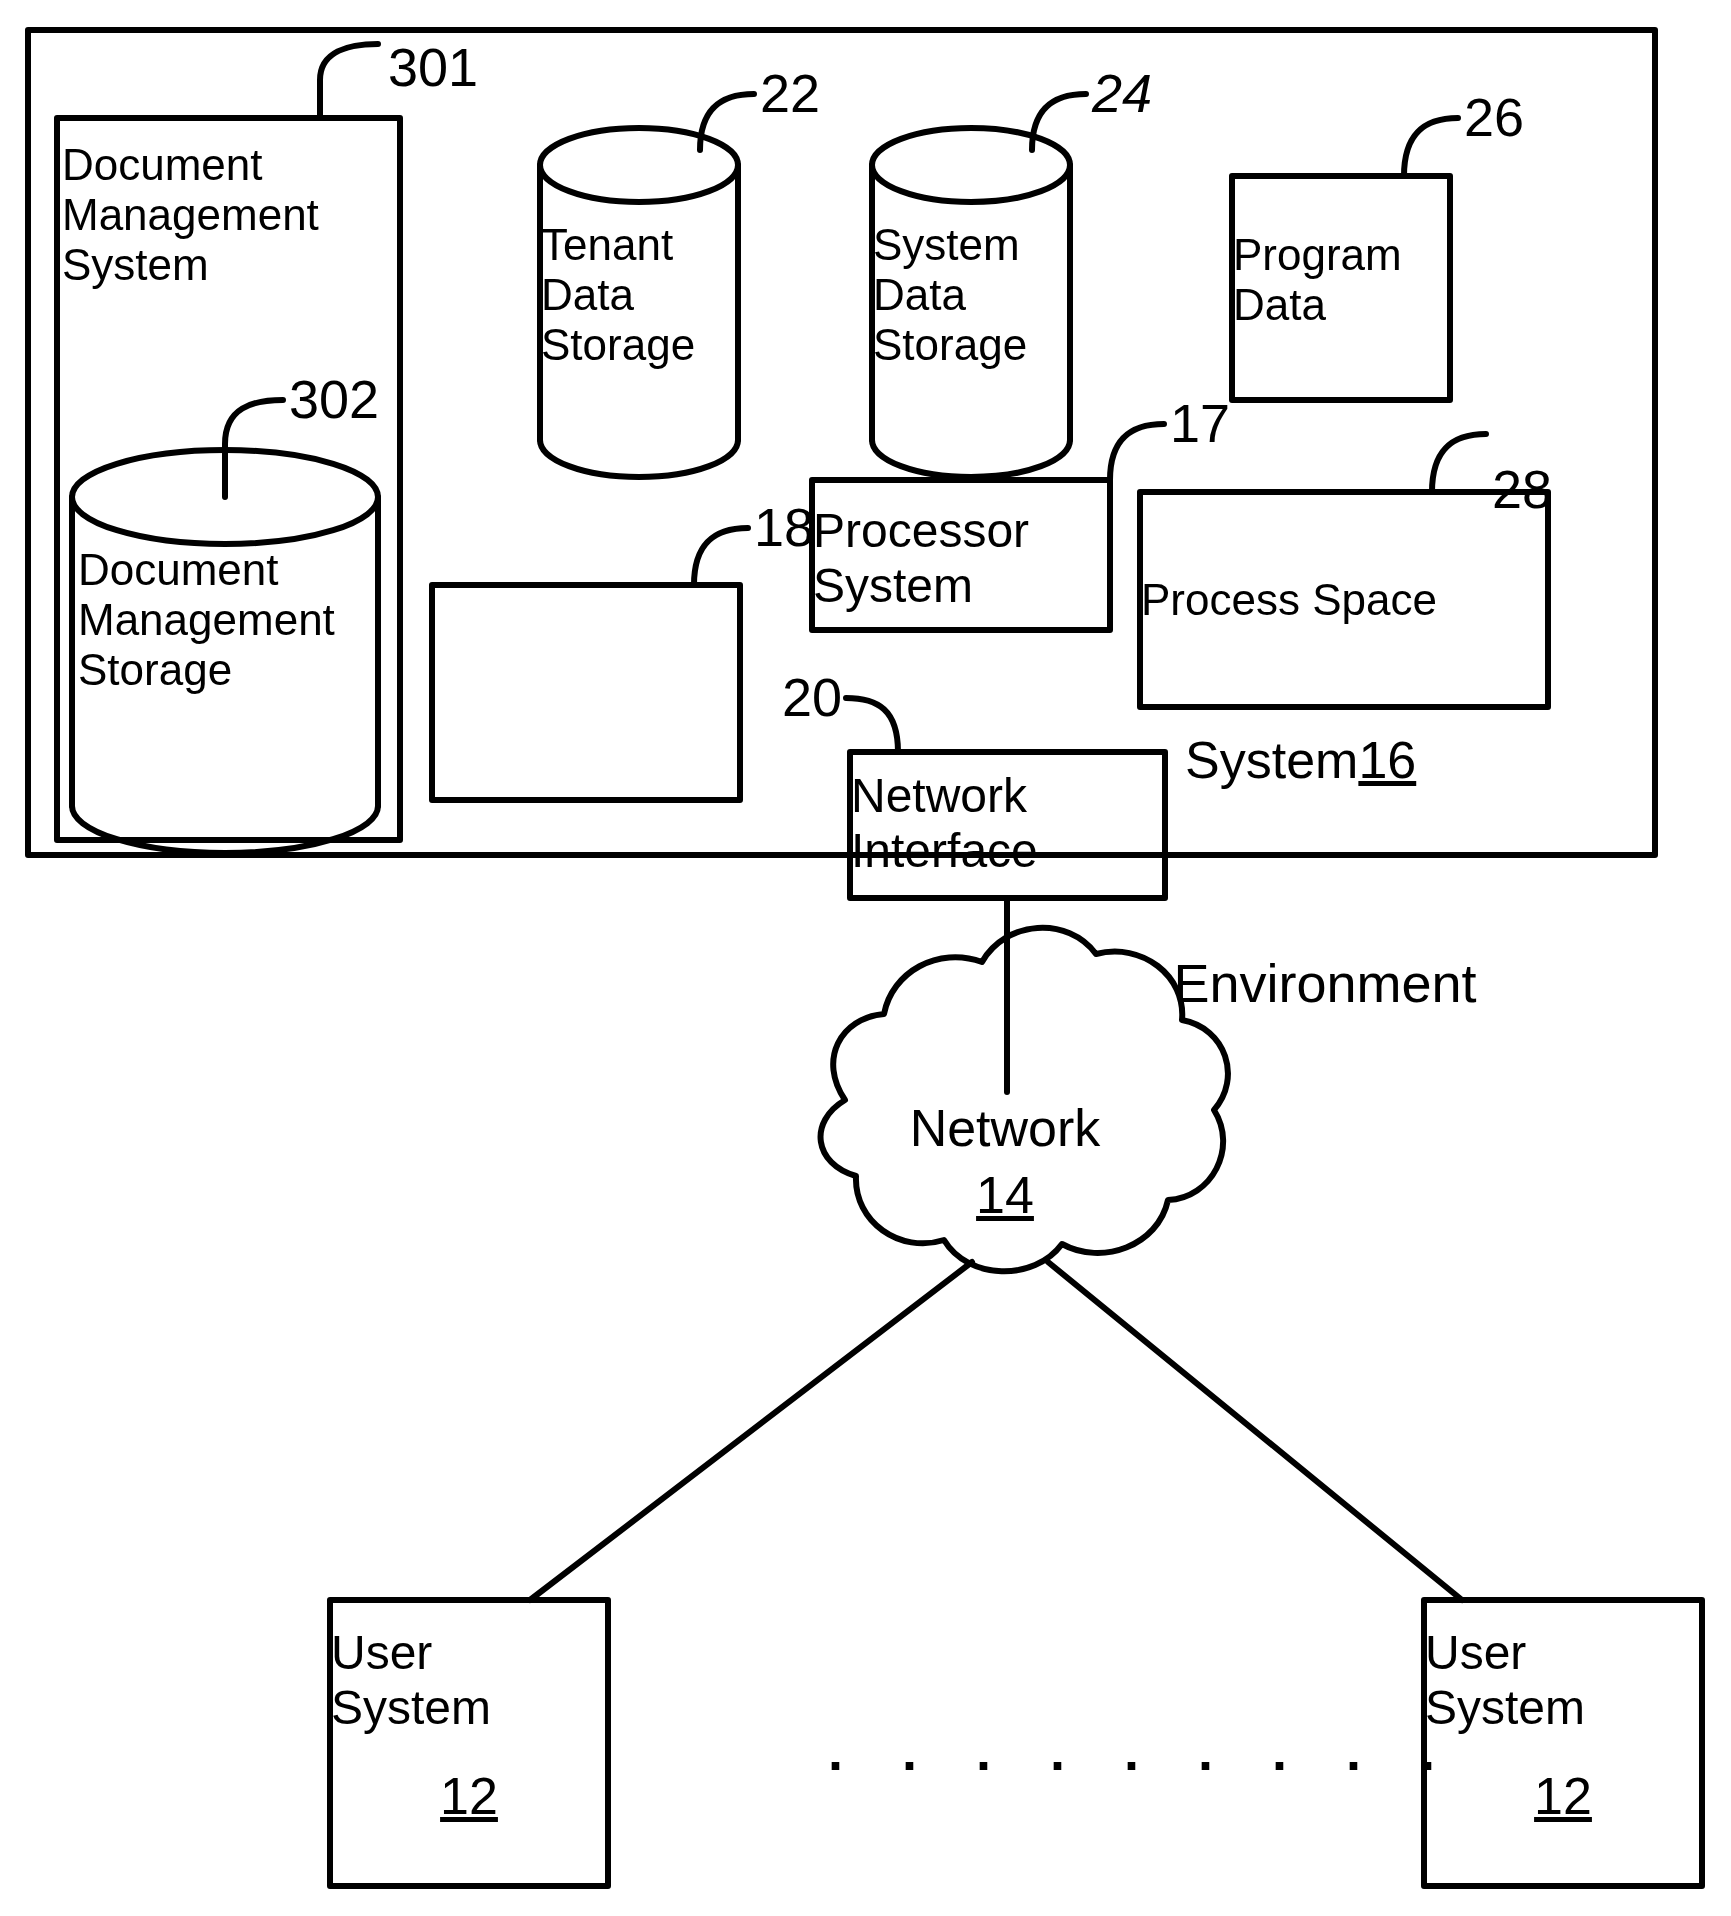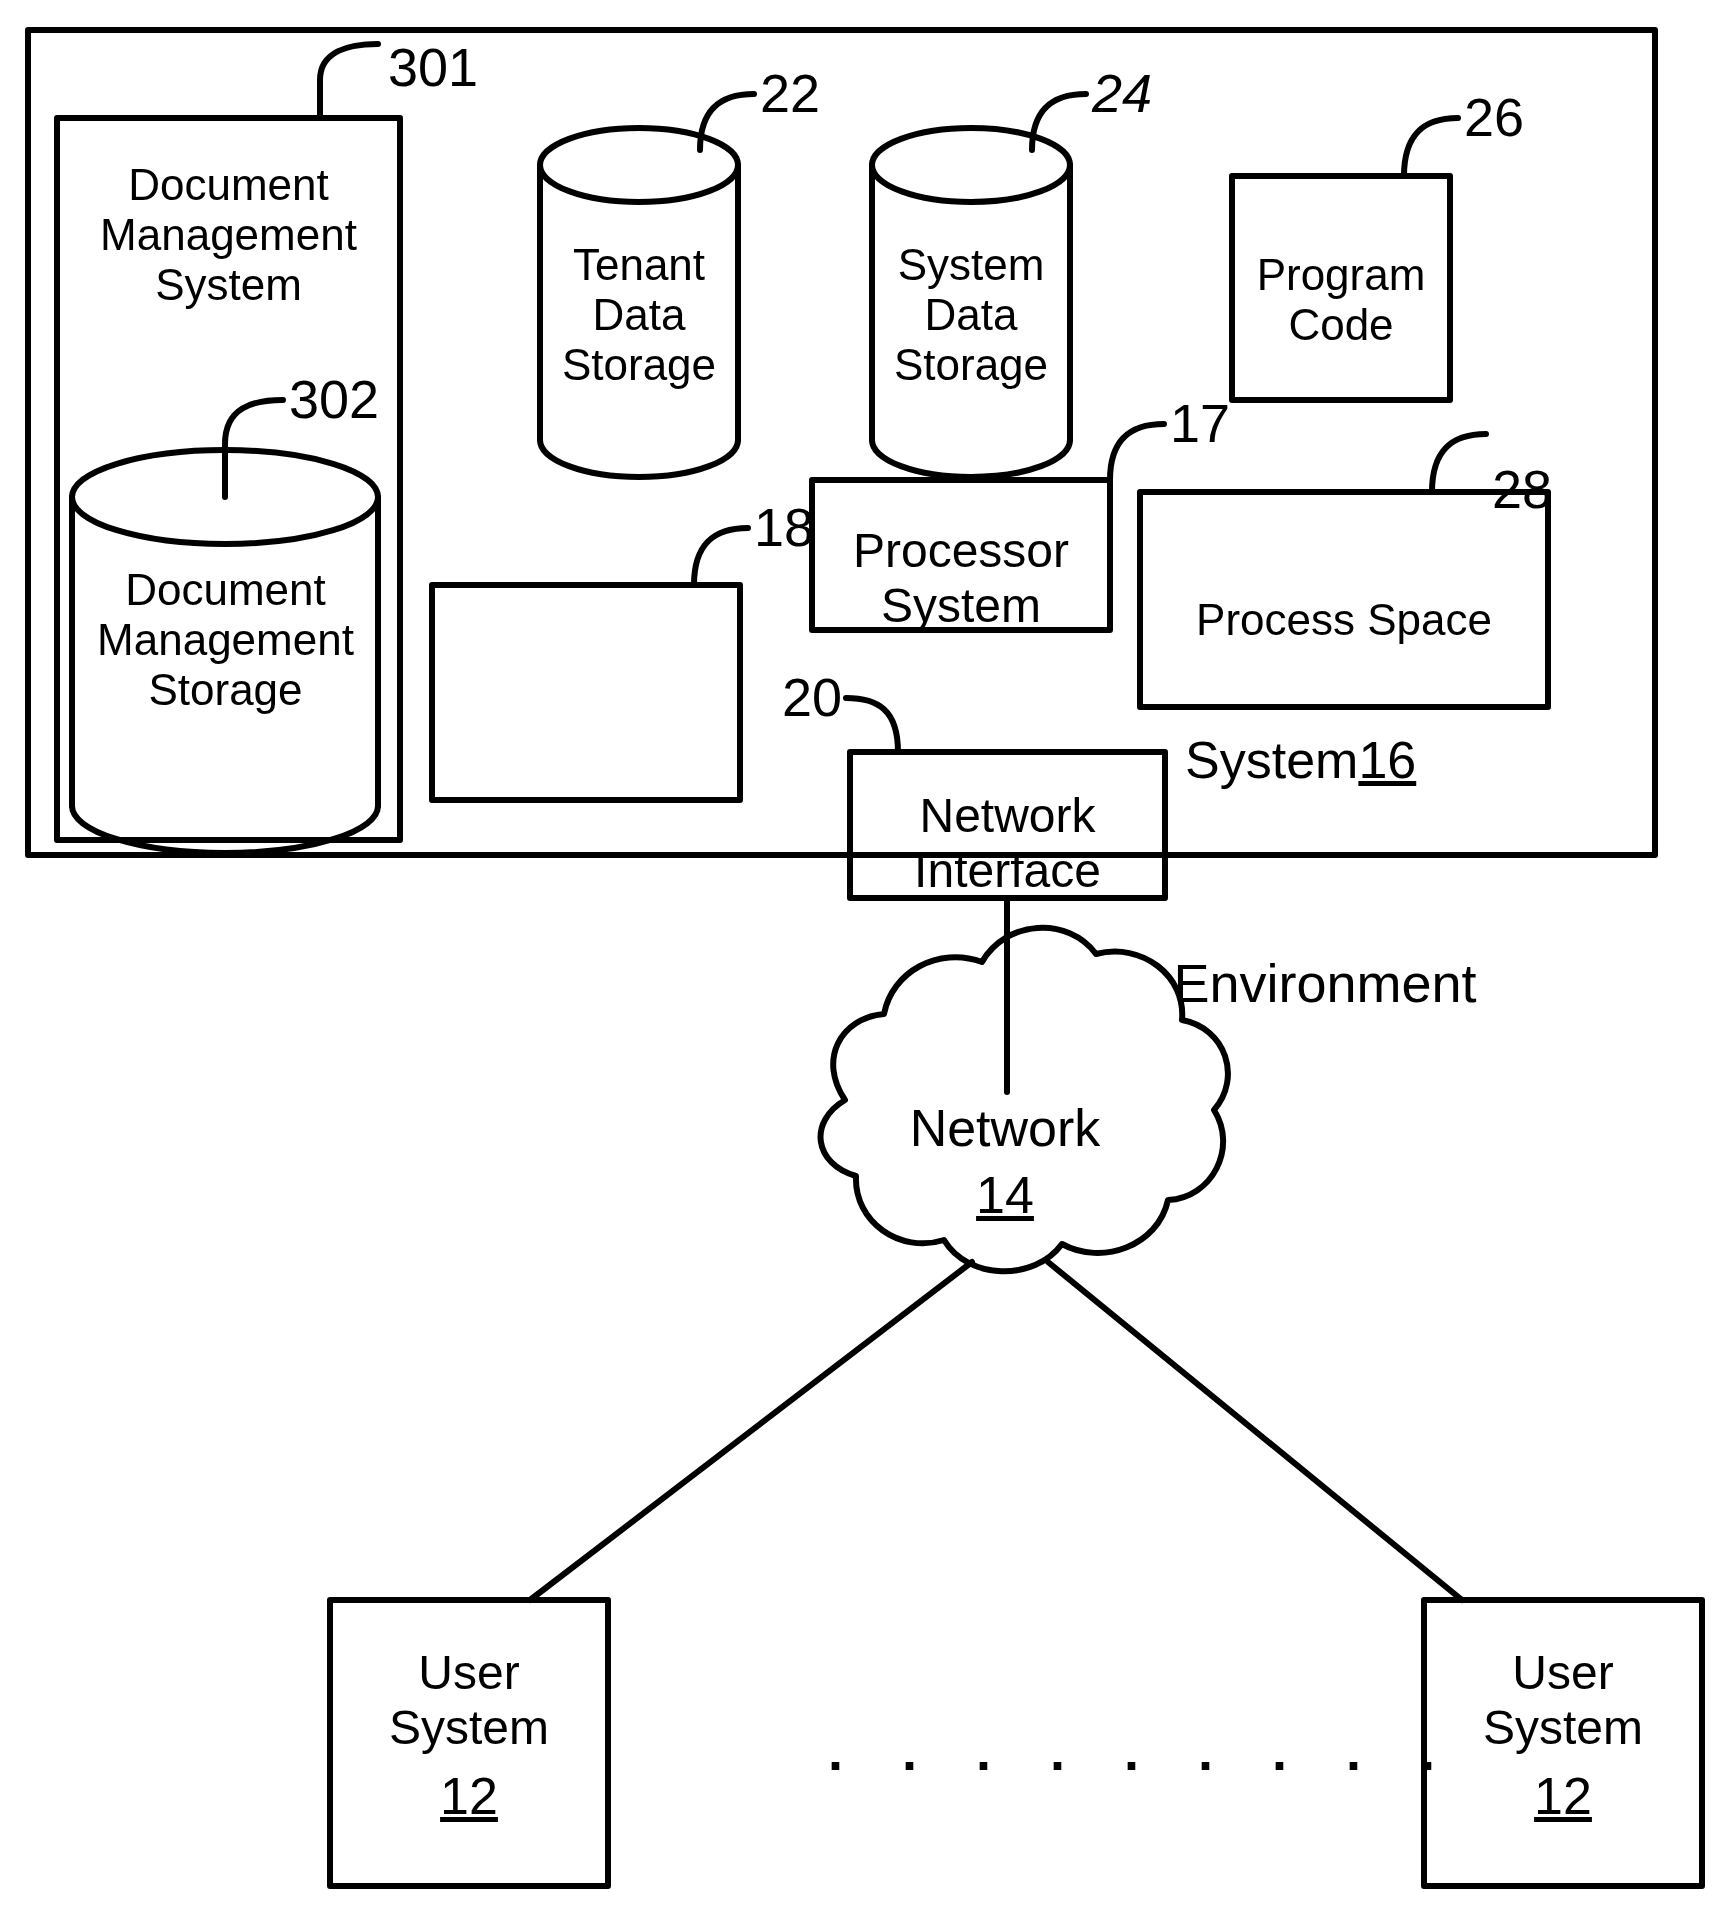--- a/index.html
+++ b/index.html
@@ -18,27 +18,26 @@
     height:1916px;
   }
   svg#diagram{
     position:absolute;
     left:0; top:0;
     width:1731px;
     height:1916px;
   }
   .lbl{
     position:absolute;
-    text-align:center;
+    text-align:left;
     line-height:1.14;
     font-weight:400;
     letter-spacing:0px;
     white-space:pre-line;
     pointer-events:none;
-    margin-top:20px;
   }
   .ref{
     position:absolute;
     font-size:54px;
     line-height:1;
     font-weight:400;
   }
   .box-text{ font-size:44px; }
   .big-text{ font-size:48px; }
   .u{ text-decoration:underline; }
@@ -135,21 +134,21 @@
 Data
 Storage</div>
   <div class="ref" style="left:760px; top:66px;">22</div>
 
   <div class="lbl box-text" style="left:873px; top:220px; width:196px;">System
 Data
 Storage</div>
   <div class="ref" style="left:1092px; top:66px;font-style:italic;">24</div>
 
   <div class="lbl box-text" style="left:1233px; top:230px; width:216px;">Program
-Code</div>
+Data</div>
   <div class="ref" style="left:1464px; top:90px;">26</div>
 
   <div class="lbl box-text" style="left:1141px; top:575px; width:406px;">Process Space</div>
   <div class="ref" style="left:1492px; top:421px;margin-top:41px;">28</div>
 
   <div class="lbl big-text" style="left:813px; top:504px; width:296px;">Processor
 System</div>
   <div class="ref" style="left:1170px; top:396px;">17</div>
 
   <div class="ref" style="left:754px; top:500px;">18</div>

